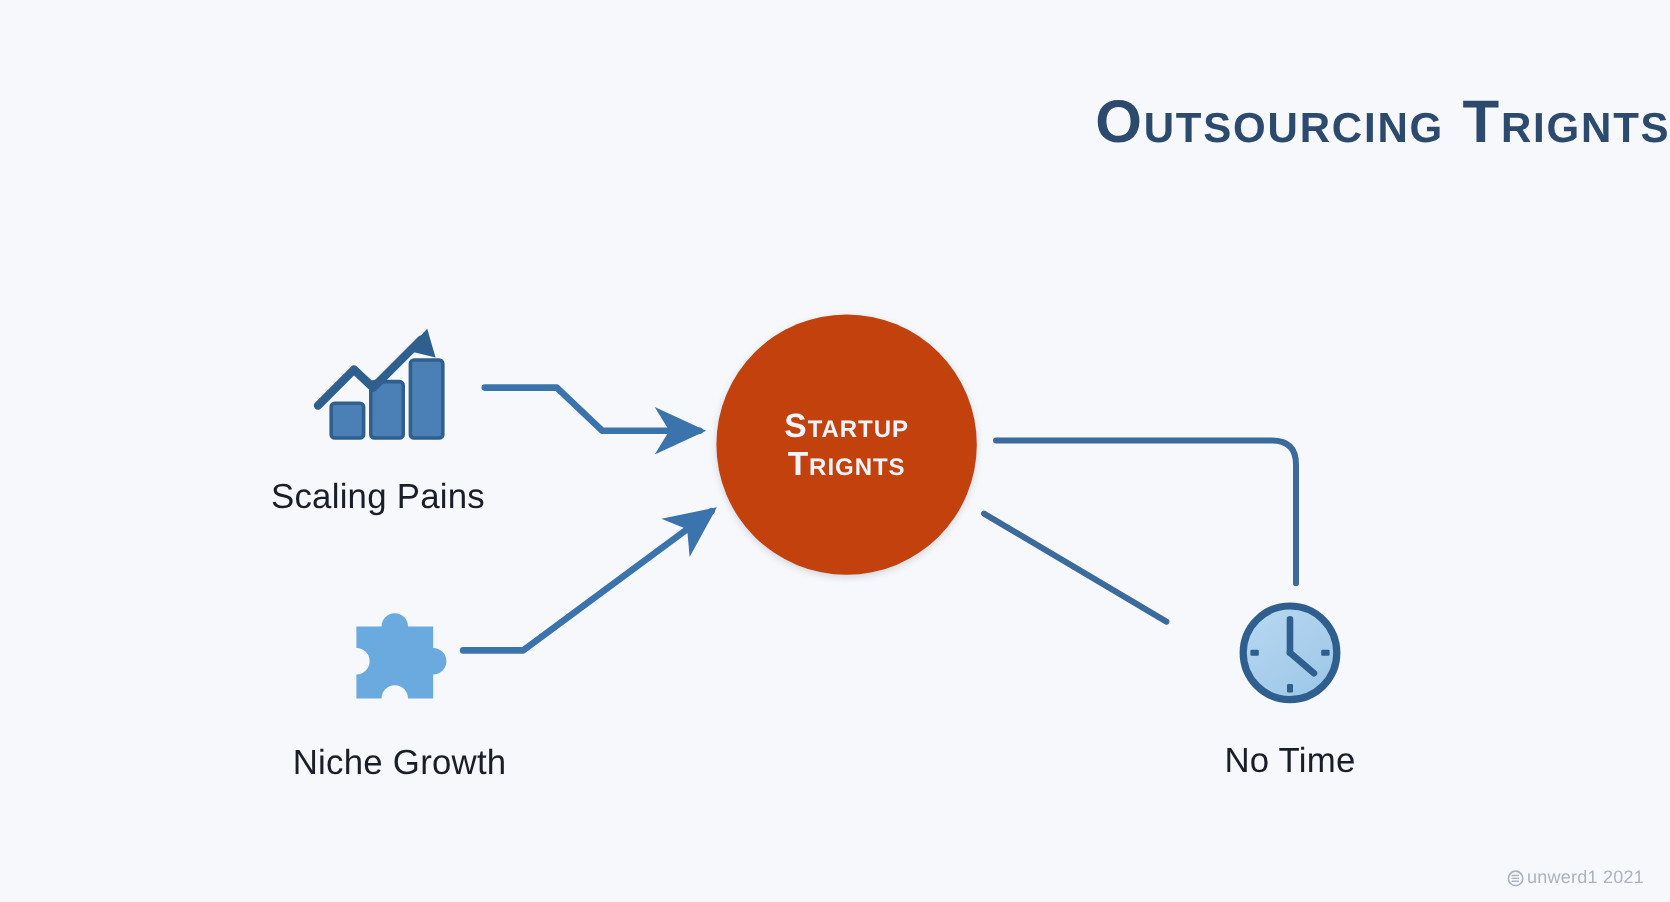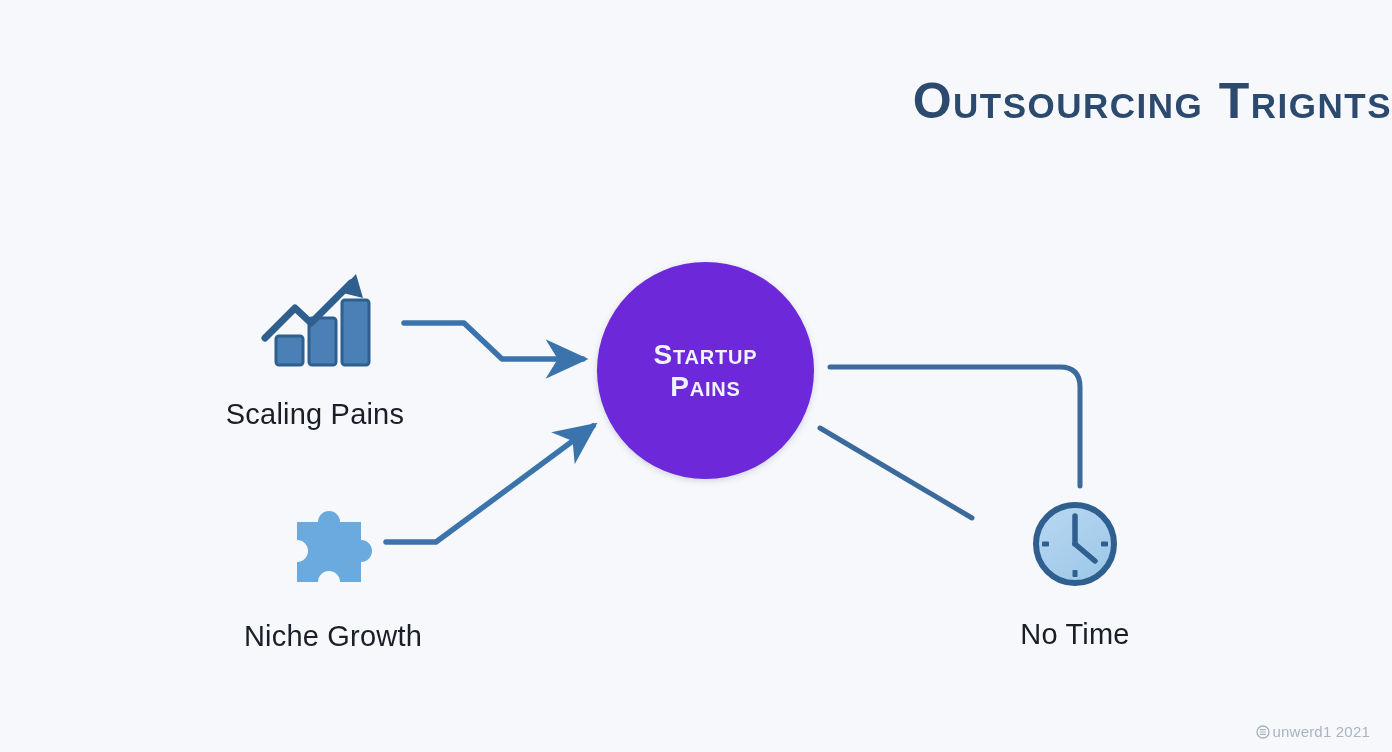--- a/index.html
+++ b/index.html
@@ -53,21 +53,21 @@
   }
 
   
   .hub {
     position: absolute;
     left: 597px;
     top: 262px;
     width: 217px;
     height: 217px;
     border-radius: 50%;
-    background: #6d28d9;
+    background: #c2410c;
     display: flex;
     flex-direction: column;
     align-items: center;
     justify-content: center;
     box-shadow: 0 2px 6px rgba(30,60,95,0.18);
   }
   .hub-line {
     color: #eef4fa;
     font-family: "Liberation Sans", sans-serif;
     font-size: 28px;
@@ -149,21 +149,21 @@
 
     <path d="M 386 542 L 436 542 L 593 426" fill="none" stroke="#3b74ad" stroke-width="5.5" stroke-linecap="round" stroke-linejoin="round" marker-end="url(#arrowDiag)"></path>
 
     <path d="M 830 367 L 1060 367 Q 1080 367 1080 387 L 1080 486" fill="none" stroke="#3b6a9c" stroke-width="5" stroke-linecap="round" stroke-linejoin="round"></path>
 
     <path d="M 820 428 L 972 518" fill="none" stroke="#3b6a9c" stroke-width="5" stroke-linecap="round"></path>
   </svg>
 
   <div class="hub">
     <div class="hub-line">Startup</div>
-    <div class="hub-line">Pains</div>
+    <div class="hub-line">Trignts</div>
   </div>
 
   <div class="node" id="node-scaling">
     <span class="icon-wrap">
       <svg width="112" height="100" viewBox="0 0 112 100" xmlns="http://www.w3.org/2000/svg">
 
         <rect x="17" y="66" width="27" height="29" rx="3" fill="#4a80b6" stroke="#2f5f8f" stroke-width="3"></rect>
         <rect x="50" y="48" width="27" height="47" rx="3" fill="#4a80b6" stroke="#2f5f8f" stroke-width="3"></rect>
         <rect x="83" y="30" width="27" height="65" rx="3" fill="#4a80b6" stroke="#2f5f8f" stroke-width="3"></rect>
 

